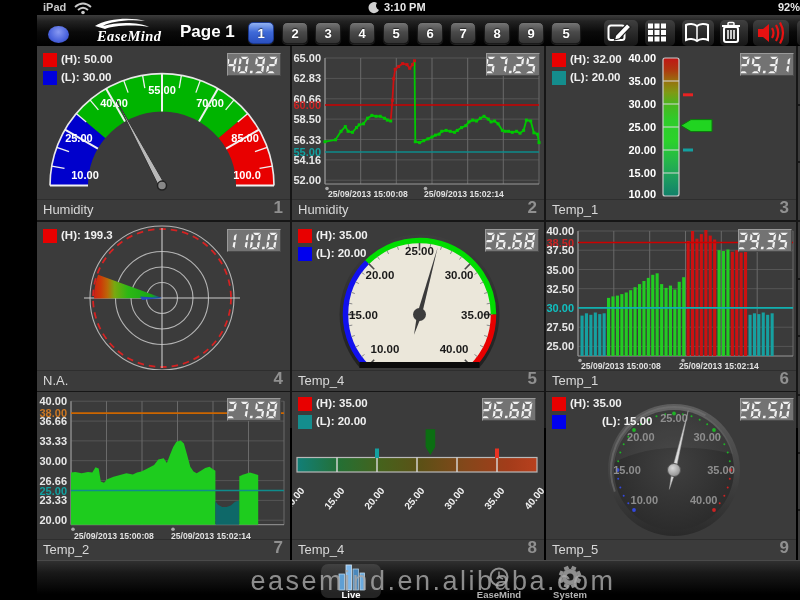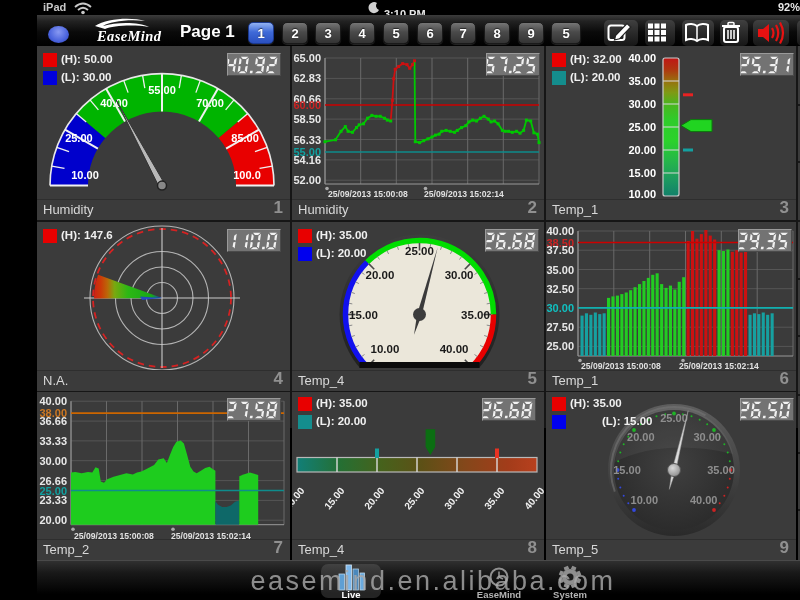--- a/index.html
+++ b/index.html
@@ -8,21 +8,21 @@
     <div style="position:absolute;left:0;top:0;width:800px;height:15px;background:#000;">
 <div style="position:absolute;left:6px;top:1px;font:bold 11px 'Liberation Sans',sans-serif;color:#c8c8c8;">iPad</div>
 <svg width="20" height="14" style="position:absolute;left:36px;top:1px">
 <path d="M2,6 Q10,-1 18,6" stroke="#c8c8c8" stroke-width="1.8" fill="none"></path>
 <path d="M5,9 Q10,4.5 15,9" stroke="#c8c8c8" stroke-width="1.8" fill="none"></path>
 <circle cx="10" cy="11.5" r="1.8" fill="#c8c8c8"></circle>
       </svg>
 <svg width="14" height="14" style="position:absolute;left:330px;top:1px">
 <path d="M10,2 A5.5,5.5 0 1 0 12,9 A4.5,4.5 0 0 1 10,2 Z" fill="#d0d0d0"></path>
       </svg>
-<div style="position:absolute;left:347px;top:8px;font:bold 11px 'Liberation Sans',sans-serif;color:#e8e8e8;">3:10 PM</div>
+<div style="position:absolute;left:347px;top:1px;font:bold 11px 'Liberation Sans',sans-serif;color:#e8e8e8;">3:10 PM</div>
 <div style="position:absolute;right:37px;top:1px;font:bold 11px 'Liberation Sans',sans-serif;color:#e8e8e8;">92%</div>
 <svg width="28" height="14" style="position:absolute;right:6px;top:1px">
 <rect x="1" y="2.5" width="21" height="9" rx="2" fill="none" stroke="#d0d0d0" stroke-width="1.2"></rect>
 <rect x="2.5" y="4" width="18" height="6" fill="#d0d0d0"></rect>
 <path d="M22.5,5 Q25,5.5 25,7 Q25,8.5 22.5,9 Z" fill="#d0d0d0"></path>
       </svg>
 </div>
     <div style="position:absolute;left:0;top:15px;width:800px;height:31px;background:linear-gradient(#3c3c3c,#222 20%,#0a0a0a 55%,#000);">
       <div style="position:absolute;left:11px;top:11px;width:21px;height:17px;border-radius:50%;background:radial-gradient(circle at 50% 35%,#8899f2,#4a63dd 60%,#2a3db0);"></div>
       <svg width="90" height="30" viewBox="0 0 90 30" style="position:absolute;left:50px;top:3px">
@@ -419,21 +419,21 @@
         <circle cx="125.0" cy="76.0" r="31" fill="none" stroke="#b4b4b4" stroke-width="1.1"></circle>
         <circle cx="125.0" cy="76.0" r="46.5" fill="none" stroke="#b4b4b4" stroke-width="1.1"></circle>
         <circle cx="125.0" cy="76.0" r="72" fill="none" stroke="#b4b4b4" stroke-width="1.1"></circle>
         <circle cx="125.0" cy="76.0" r="69" fill="none" stroke="#d42222" stroke-width="1.8" stroke-dasharray="6.5,5"></circle>
         <line x1="47.0" y1="76.0" x2="203.0" y2="76.0" stroke="#cccccc" stroke-width="1.1"></line>
         <line x1="125.0" y1="6.0" x2="125.0" y2="146.0" stroke="#cccccc" stroke-width="1.1"></line>
         <path d="M125.0,76.0 L61.1,52.7 A68,68 0 0 0 57.0,76.6 Z" fill="url(#wedge)"></path>
         <polygon points="125.0,76.0 103.1,74.5 105.1,78.1" fill="#2244cc" opacity="0.9"></polygon>
       </svg>
       <div style="position:absolute;left:6px;top:7px;width:14px;height:14px;background:#e80000;"></div>
-      <div style="position:absolute;left:24px;top:7px;font:bold 11.5px 'Liberation Sans',sans-serif;color:#f0f0f0;">(H): 147.6</div>
+      <div style="position:absolute;left:24px;top:7px;font:bold 11.5px 'Liberation Sans',sans-serif;color:#f0f0f0;">(H): 199.3</div>
       <div style="position:absolute;left:190px;top:7px;width:54px;height:23px;background:#737373;border-top:1px solid #9a9a9a;border-left:1px solid #9a9a9a;border-bottom:1px solid #4a4a4a;border-right:1px solid #4a4a4a;">
         <svg width="54" height="23" style="position:absolute;left:0;top:0">
           <g transform="translate(-0.3639999999999972,2.8) scale(0.92) skewX(-8)" fill="#f2f2f2">
             <polygon points="10.00,0.90 10.00,8.40 7.60,7.44 7.60,3.30"></polygon>
             <polygon points="10.00,9.60 10.00,17.10 7.60,14.70 7.60,10.56"></polygon>
             <polygon points="23.20,0.90 23.20,8.40 20.80,7.44 20.80,3.30"></polygon>
             <polygon points="23.20,9.60 23.20,17.10 20.80,14.70 20.80,10.56"></polygon>
             <polygon points="27.60,0.00 35.80,0.00 33.40,2.40 30.00,2.40"></polygon>
             <polygon points="36.40,0.90 36.40,8.40 34.00,7.44 34.00,3.30"></polygon>
             <polygon points="36.40,9.60 36.40,17.10 34.00,14.70 34.00,10.56"></polygon>

